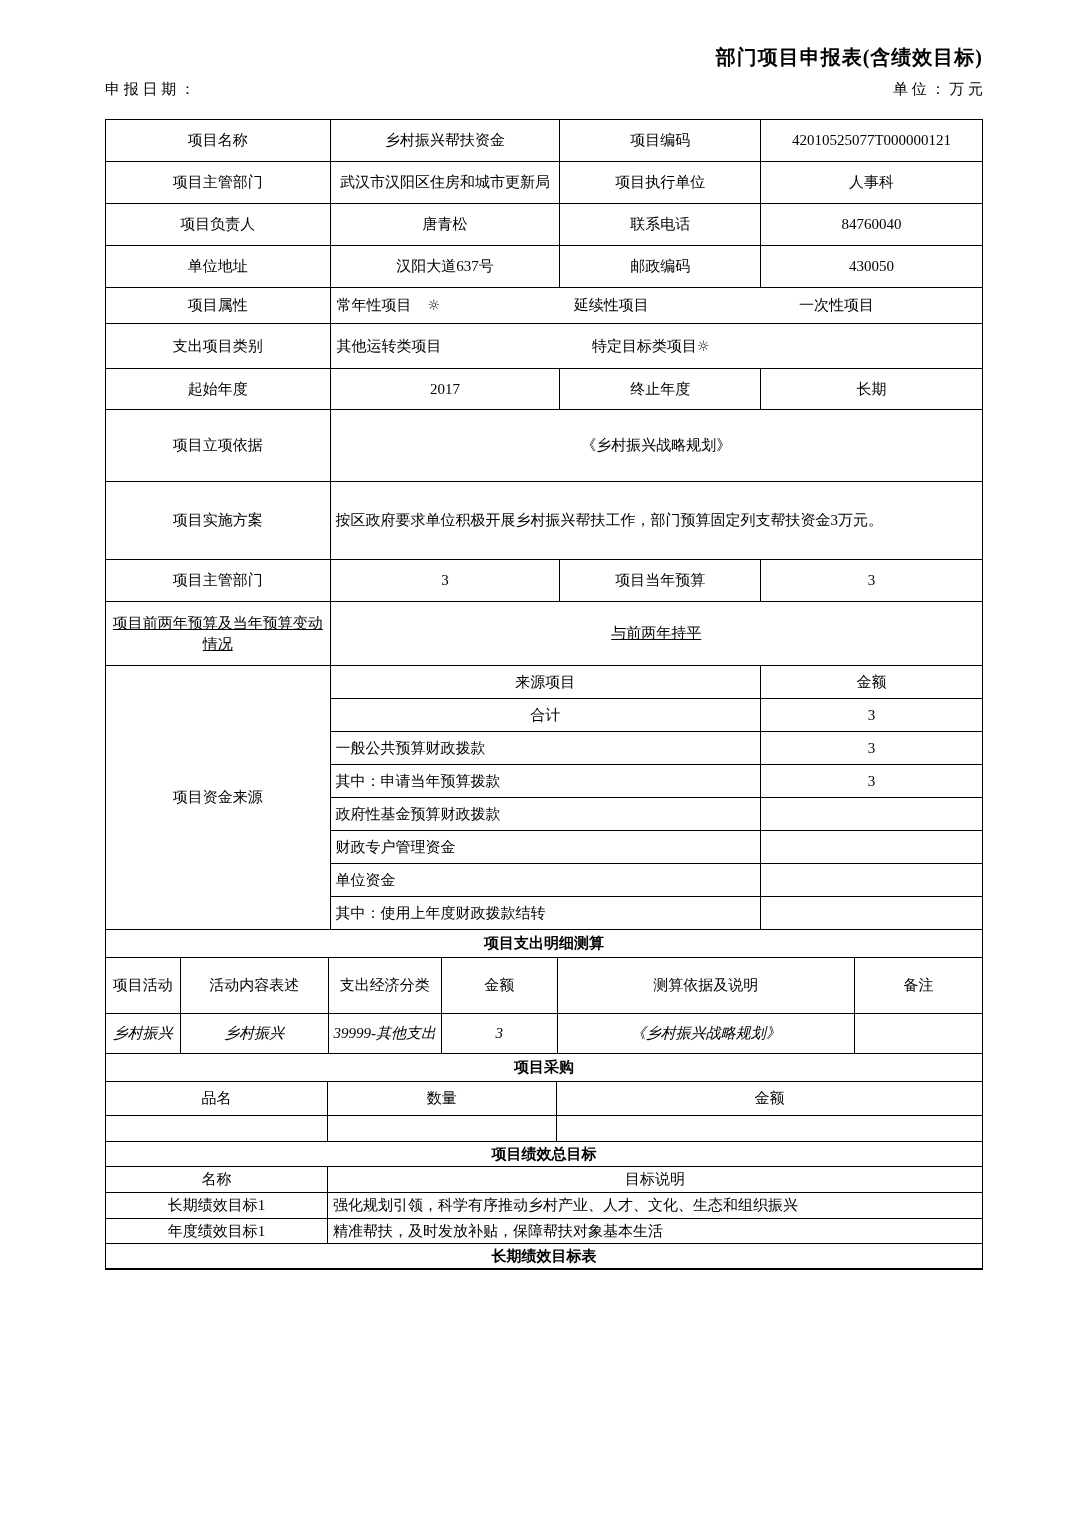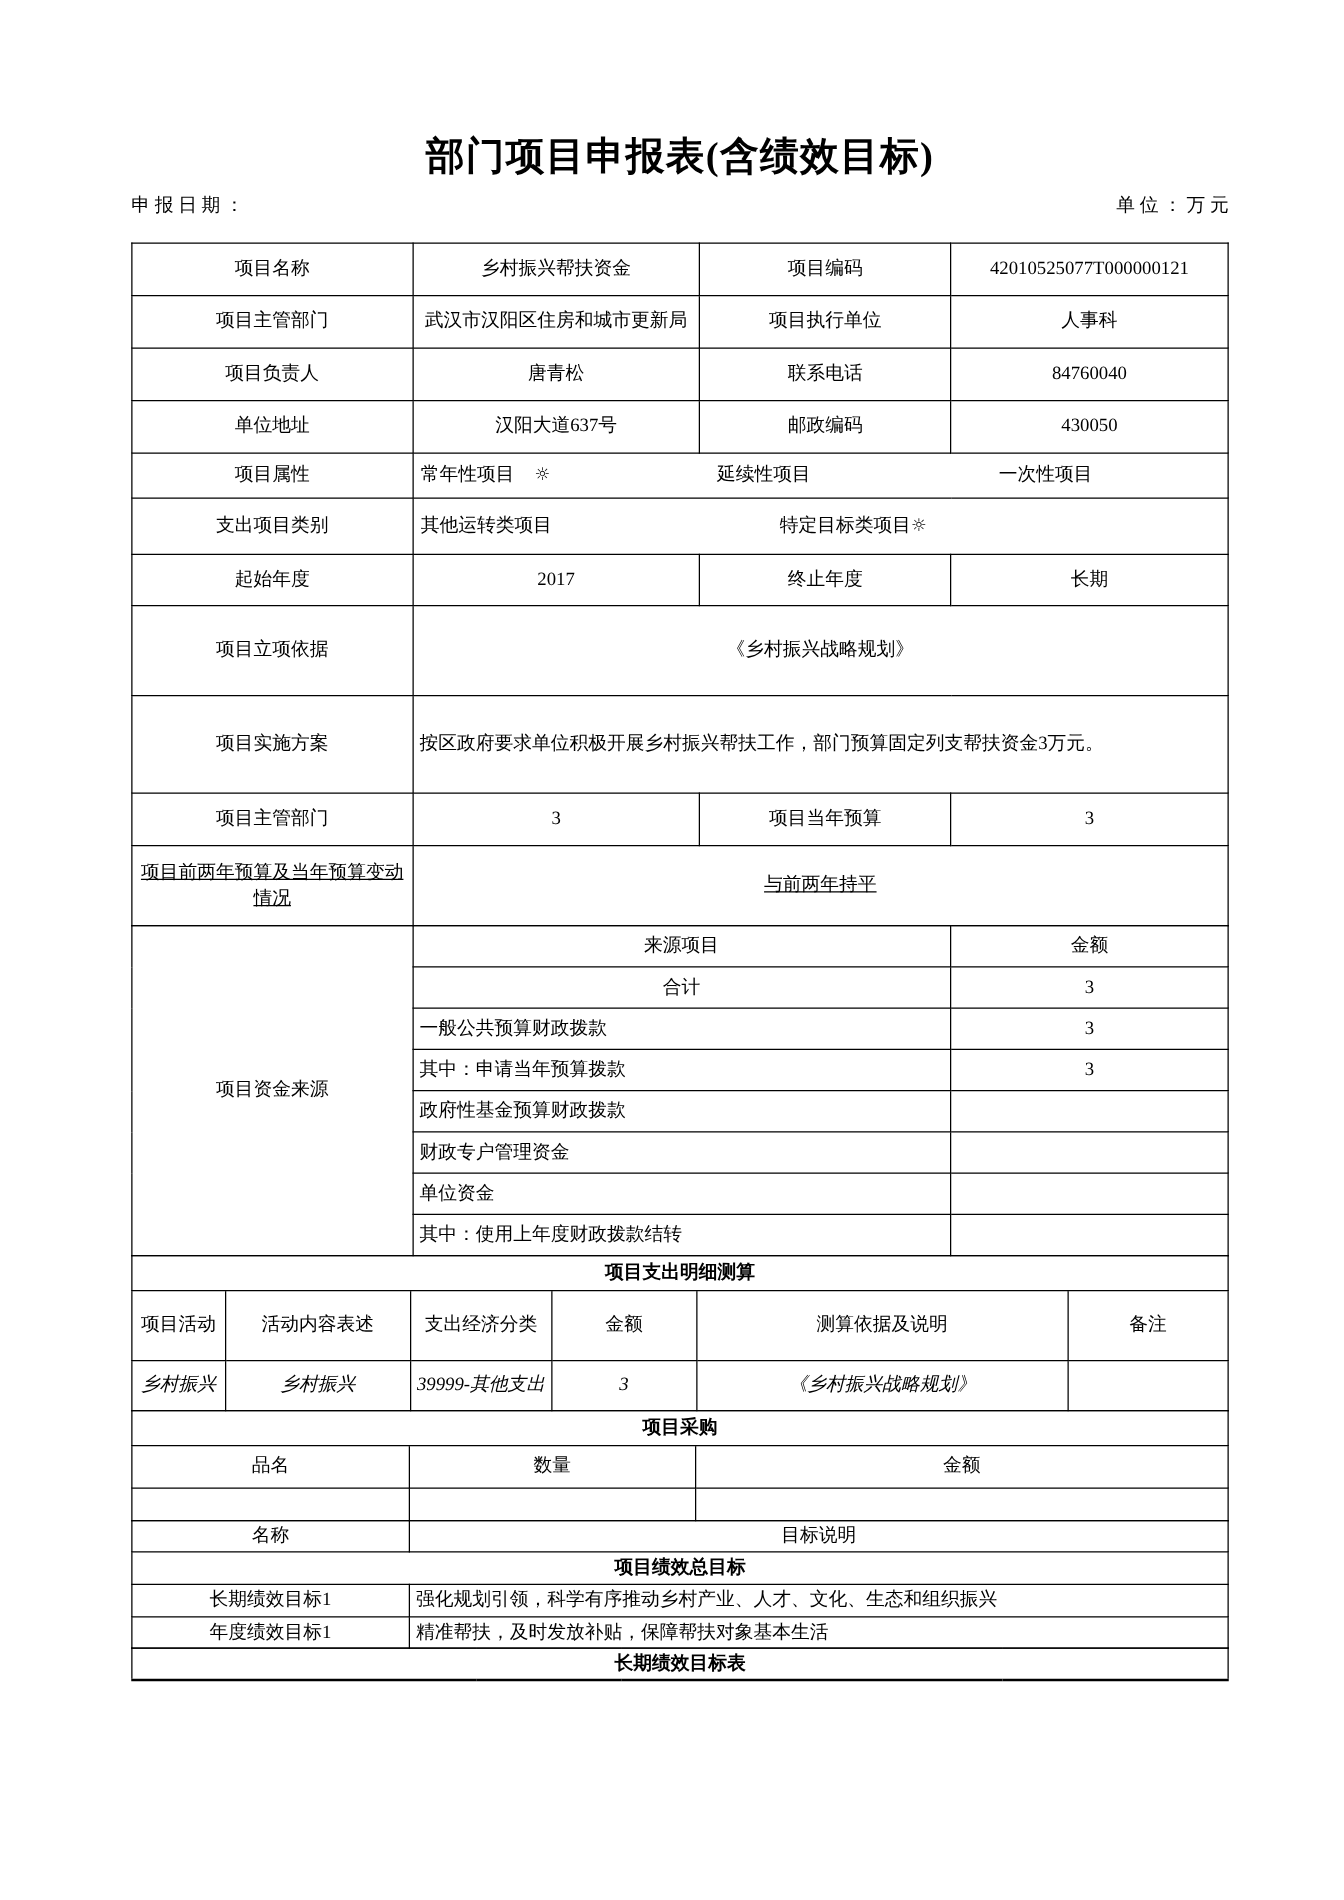--- a/index.html
+++ b/index.html
@@ -8,23 +8,23 @@
     position: relative;
     width: 1075px;
     height: 1520px;
     background: #ffffff;
     font-family: "Liberation Serif", "DejaVu Serif", serif;
     color: #000000;
     overflow: hidden;
   }
   .content { margin-left: 105px; width: 878px; }
   .doc-title {
-    padding-top: 104px;
-    text-align: center;
-    font-size: 31px;
+    padding-top: 44px;
+    text-align: right;
+    font-size: 20px;
     font-weight: bold;
     letter-spacing: 1px;
   }
   .meta-row {
     display: flex;
     justify-content: space-between;
     align-items: center;
     font-size: 15px;
     margin-top: 9px;
     margin-bottom: 20px;
@@ -54,21 +54,21 @@
   .rh64 { height: 64px; text-decoration: underline; } .rh33 { height: 33px; } .rh28 { height: 28px; }
   .rh56 { height: 56px; } .rh40 { height: 40px; font-style: italic; } .rh34 { height: 34px; }
   .rh26 { height: 26px; } .rh25 { height: 25px; } .rh48 { height: 48px; }
   
   .optrow { display: flex; width: 100%; }
   .optrow .z { display: inline-block; }
   .z1 { flex: 0 0 30%; text-align: left; padding-left: 2px; }
   .z2 { flex: 0 0 26%; text-align: center; }
   .z3 { flex: 1 1 auto; text-align: center; }
   .z4 { flex: 0 0 40%; text-align: left; padding-left: 2px; }
-  .z5 { flex: 1 1 auto; text-align: left; margin-left: 32px; }
+  .z5 { flex: 1 1 auto; text-align: left; }
   .mark { margin-left: 16px; font-family: "DejaVu Sans", sans-serif; font-size: 14px; }
   .mark2 { font-family: "DejaVu Sans", sans-serif; font-size: 14px; }
 </style>
 </head>
 <body>
 
 <div class="page">
   <div class="content">
 
     <div class="doc-title">部门项目申报表(含绩效目标)</div>
@@ -253,25 +253,25 @@
     </tbody>
       </table>
 
     <table>
       <colgroup>
           <col style="width:25.3%">
           <col style="width:74.7%">
         </colgroup>
       <tbody>
           <tr class="rh25">
+        <td colspan="2" class="sect">项目绩效总目标</td>
+      </tr>
+      <tr class="rh25">
         <td>名称</td>
         <td>目标说明</td>
-      </tr>
-      <tr class="rh25">
-        <td colspan="2" class="sect">项目绩效总目标</td>
       </tr>
       <tr class="rh26">
         <td>长期绩效目标1</td>
         <td class="l">强化规划引领，科学有序推动乡村产业、人才、文化、生态和组织振兴</td>
       </tr>
       <tr class="rh25">
         <td>年度绩效目标1</td>
         <td class="l">精准帮扶，及时发放补贴，保障帮扶对象基本生活</td>
       </tr>
     </tbody>

